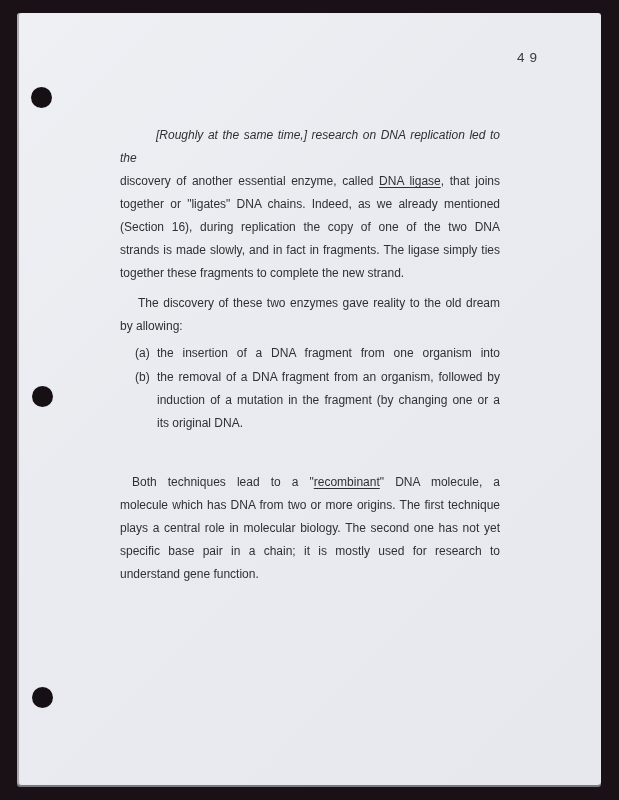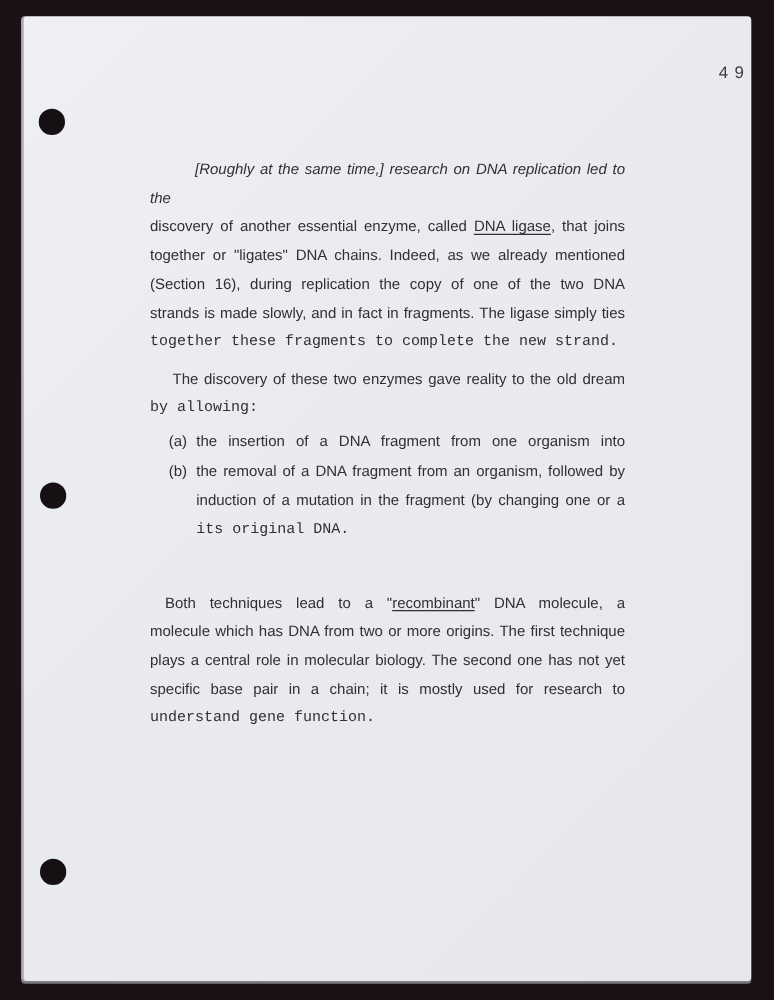--- a/index.html
+++ b/index.html
@@ -30,21 +30,21 @@
     height: 21px;
     border-radius: 50%;
     background: #160f13;
   }
   .hole.h1 { left: 14px; top: 74px; }
   .hole.h2 { left: 15px; top: 373px; }
   .hole.h3 { left: 15px; top: 674px; }
   .page-number {
     position: absolute;
     top: 37px;
-    left: 558px;
+    left: 500px;
     font-size: 13.5px;
     letter-spacing: 5px;
     color: #3a3a3e;
   }
   .content {
     position: absolute;
     left: 103px;
     top: 111px;
     width: 380px;
     font-size: 12px;
@@ -53,21 +53,20 @@
     letter-spacing: 0;
   }
   .ln {
     text-align: justify;
     text-align-last: justify;
     white-space: normal;
   }
   .ln.noj {
     text-align: right;
     text-align-last: left;
-    font-family: Liberation Mono, monospace;
   }
   .ind-lg { text-indent: 36px; font-style: italic; }
   .ind-md { text-indent: 18px; }
   .ind-sm { text-indent: 12px; }
   .para-2 { margin-top: 7px; }
   .list { margin-top: 4px; }
   .list-item { position: relative; padding-left: 37px; }
   .list-item.item-b { margin-top: 1px; }
   .list-marker {
     position: absolute;

